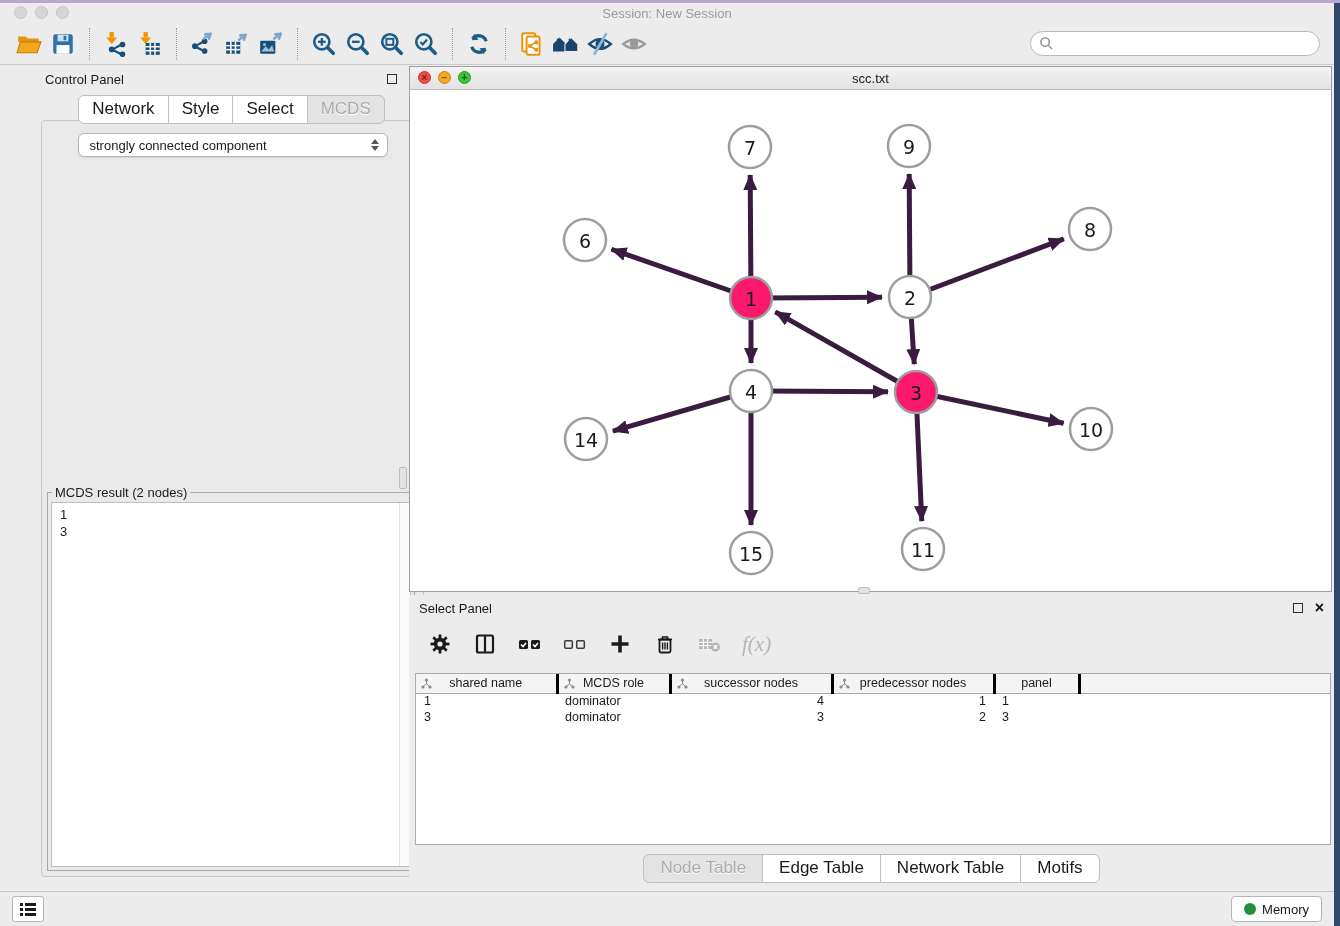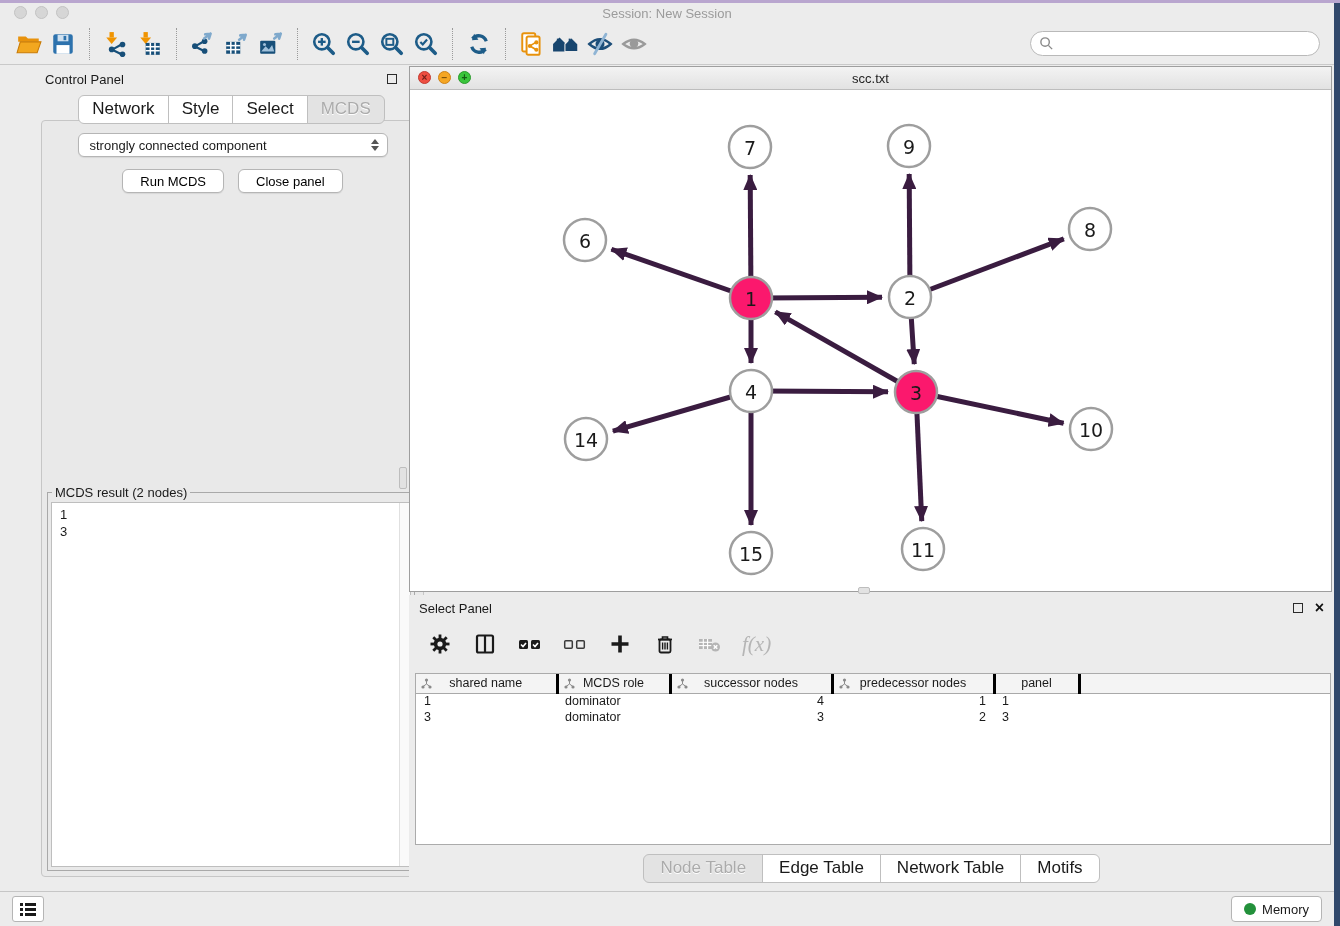--- a/index.html
+++ b/index.html
@@ -299,24 +299,20 @@
     <div class="tab">Select</div>
     <div class="tab active">MCDS</div>
   </div>
   <div class="cp-body">
     <div class="cp-select">
       <span class="sel-text">strongly connected component</span>
       <span class="spin">
           <i class="up"></i>
           <i class="dn"></i>
         </span>
-    </div>
-    <div class="cp-buttons">
-      <button class="cp-btn">Run MCDS</button>
-      <button class="cp-btn">Close panel</button>
     </div>
     <div class="mcds-field">
       <span class="mcds-legend">MCDS result (2 nodes)</span>
       <div class="mcds-white">
         <div class="mcds-lines">
           <div>1</div>
           <div>3</div>
         </div>
         <div class="mcds-scroll"></div>
       </div>

